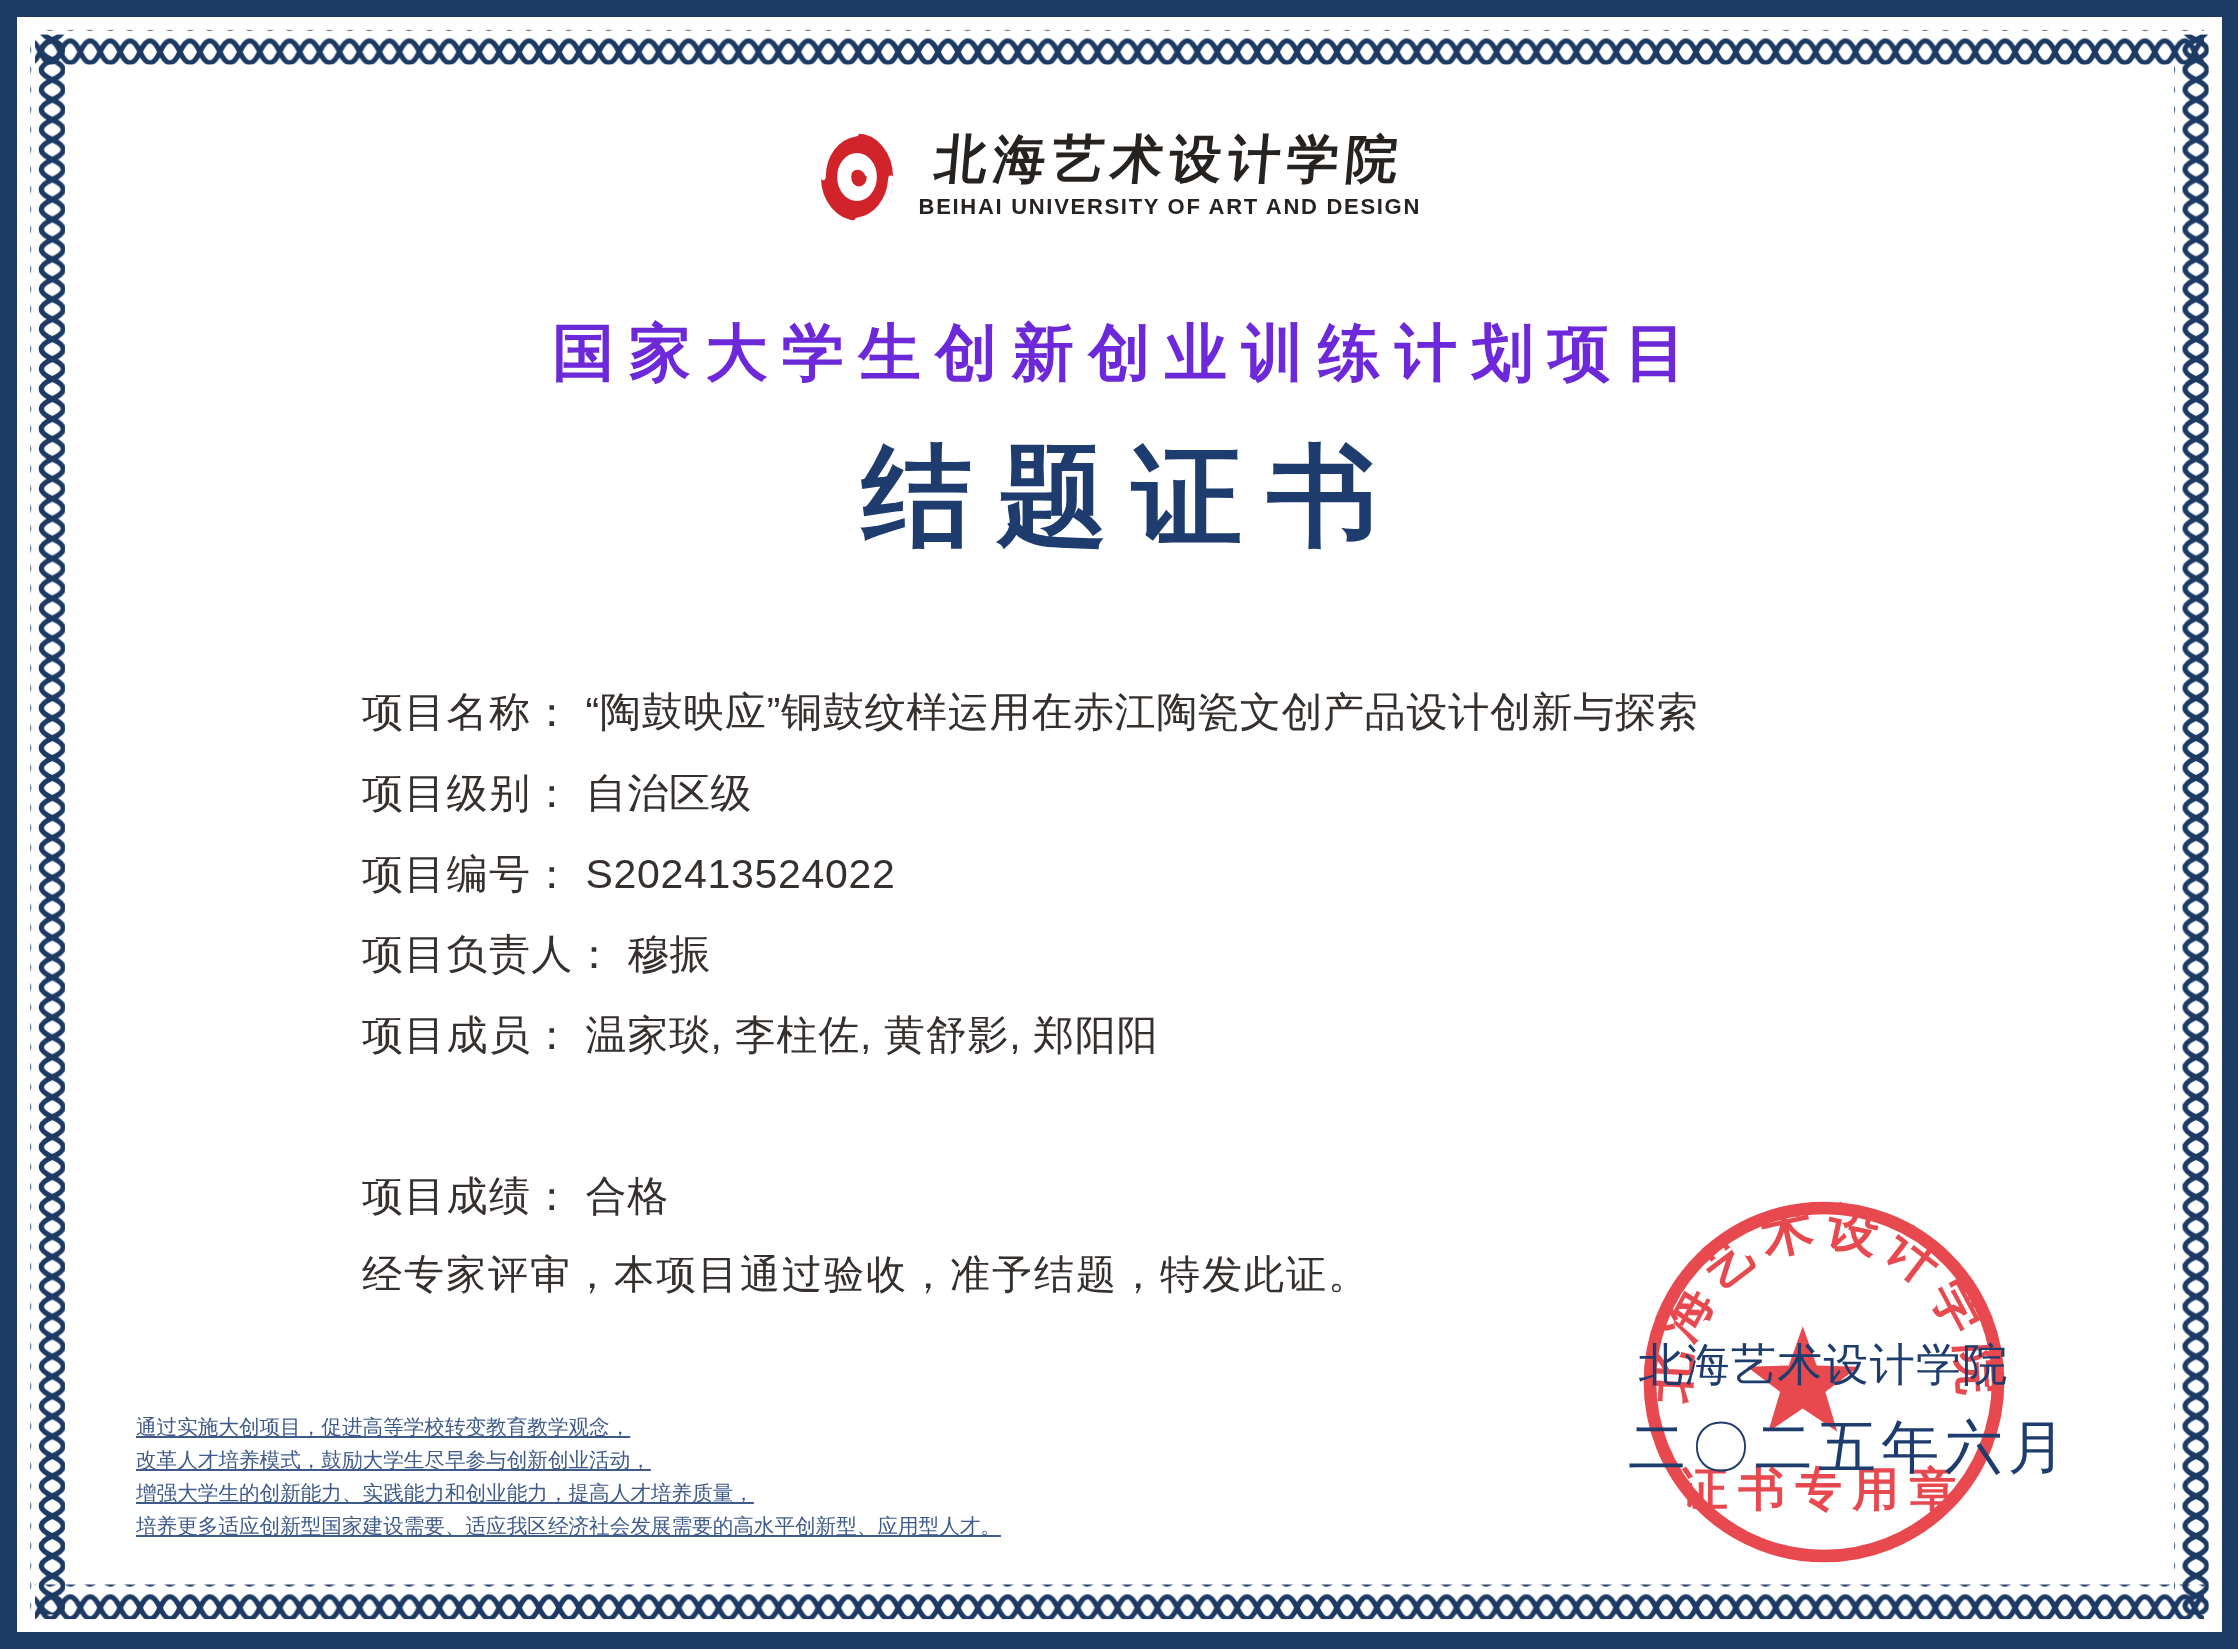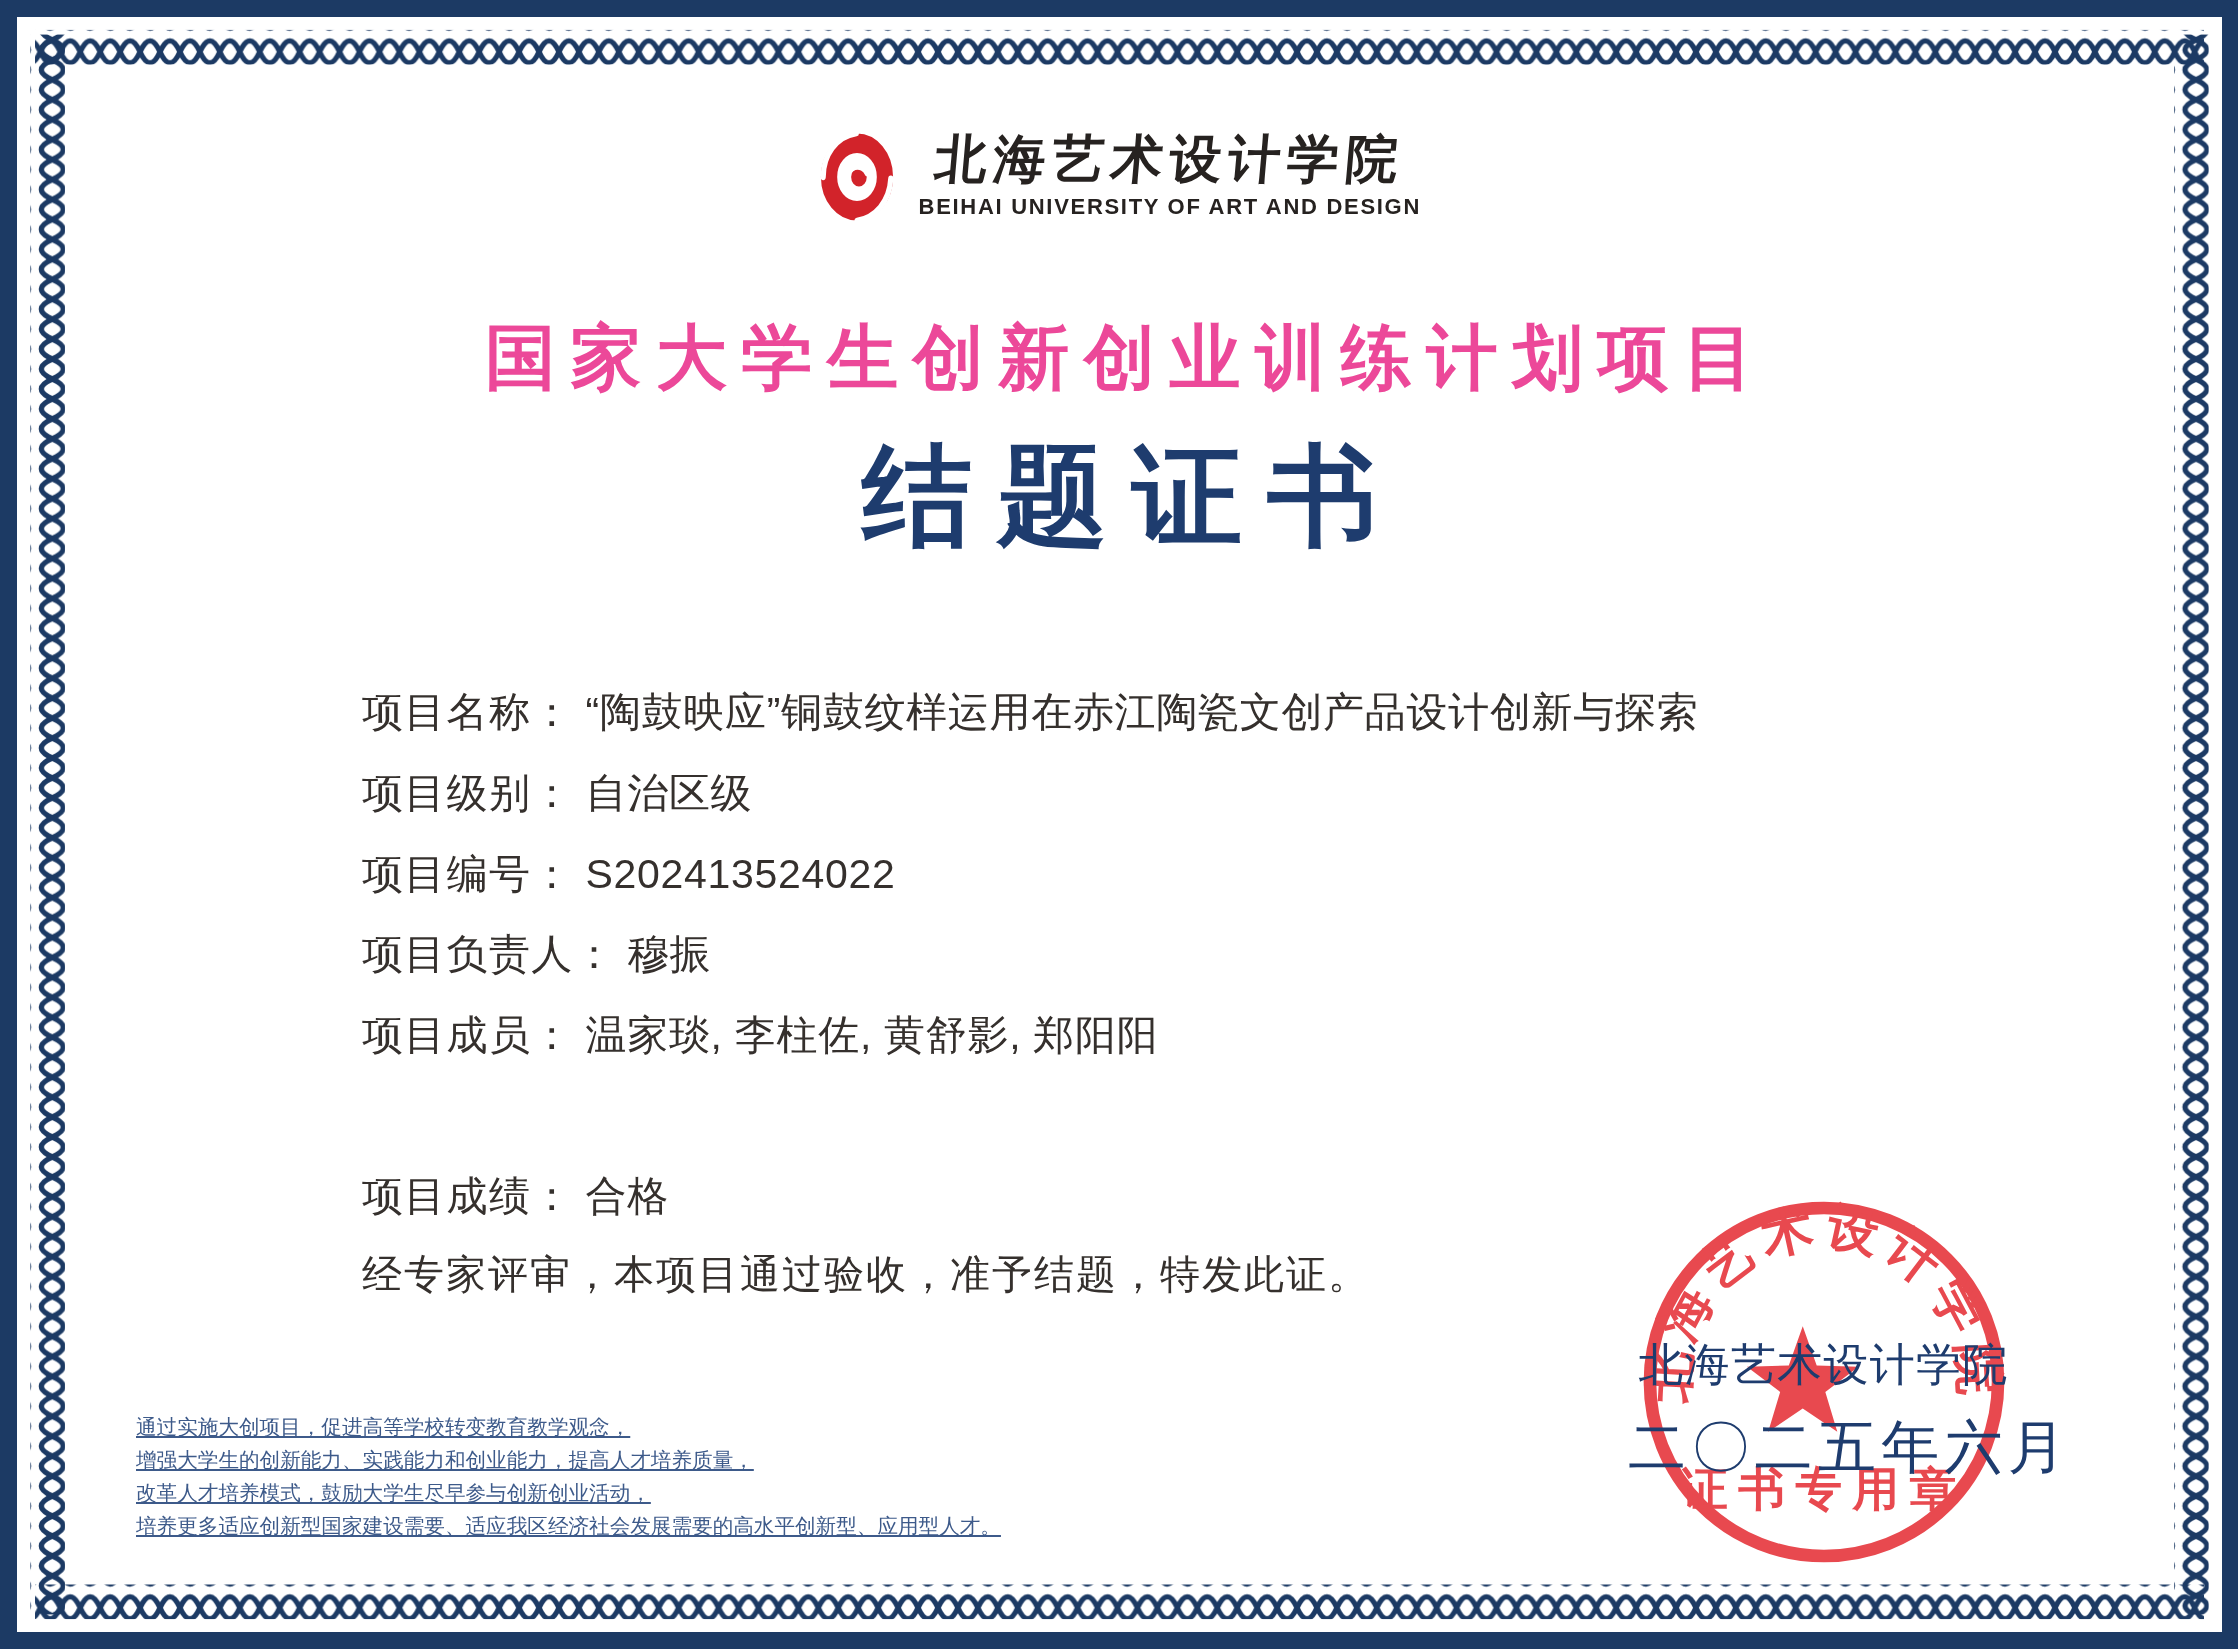--- a/index.html
+++ b/index.html
@@ -19,22 +19,22 @@
     color:#262220;transform:skewX(-5deg);line-height:1.1;white-space:nowrap;
   }
   .logo-en{
     font-family:"Liberation Sans",sans-serif;font-weight:600;font-size:22px;
     letter-spacing:1.7px;color:#262220;margin-top:6.7px;white-space:nowrap;
   }
 
   
   .cert-title{
     position:absolute;left:0;right:0;top:311px;text-align:center;
-    font-family:"DejaVu Serif",serif;font-weight:700;font-size:71px;
-    letter-spacing:14.6px;padding-left:14.6px;color:#ec4899;white-space:nowrap;
+    font-family:"DejaVu Serif",serif;font-weight:700;font-size:62px;
+    letter-spacing:14.6px;padding-left:14.6px;color:#6d28d9;white-space:nowrap;
   }
   .cert-subtitle{
     position:absolute;left:0;right:0;top:423px;text-align:center;
     font-family:"DejaVu Serif",serif;font-weight:700;font-size:110px;
     letter-spacing:25px;padding-left:25px;color:#1e3c6e;white-space:nowrap;
   }
 
   
   .field-row{position:absolute;left:362px;font-size:41px;color:#35302d;white-space:nowrap;line-height:1;}
   .field-label{letter-spacing:1.3px;}
@@ -119,22 +119,22 @@
     <span class="field-label">项目成员：</span><span class="field-value">温家琰, 李柱佐, 黄舒影, 郑阳阳</span>
   </div>
   <div class="field-row" style="top:1176px">
     <span class="field-label">项目成绩：</span><span class="field-value">合格</span>
   </div>
 
   <div class="statement">经专家评审，本项目通过验收，准予结题，特发此证。</div>
 
   <div class="footnote">
     <div>通过实施大创项目，促进高等学校转变教育教学观念，</div>
+    <div>改革人才培养模式，鼓励大学生尽早参与创新创业活动，</div>
     <div>增强大学生的创新能力、实践能力和创业能力，提高人才培养质量，</div>
-    <div>改革人才培养模式，鼓励大学生尽早参与创新创业活动，</div>
     <div>培养更多适应创新型国家建设需要、适应我区经济社会发展需要的高水平创新型、应用型人才。</div>
   </div>
 
   <div class="seal">
     <svg viewBox="0 0 566 566" xmlns="http://www.w3.org/2000/svg">
       <defs>
         <path id="sealArc" d="M77.8,301 A206,206 0 1 1 488.2,301" fill="none"></path>
       </defs>
       <circle cx="283" cy="283" r="262" fill="none" stroke="#e8494f" stroke-width="19"></circle>
       <text class="seal-arc-text" font-size="77" fill="#e8494f" letter-spacing="12" text-anchor="middle">

